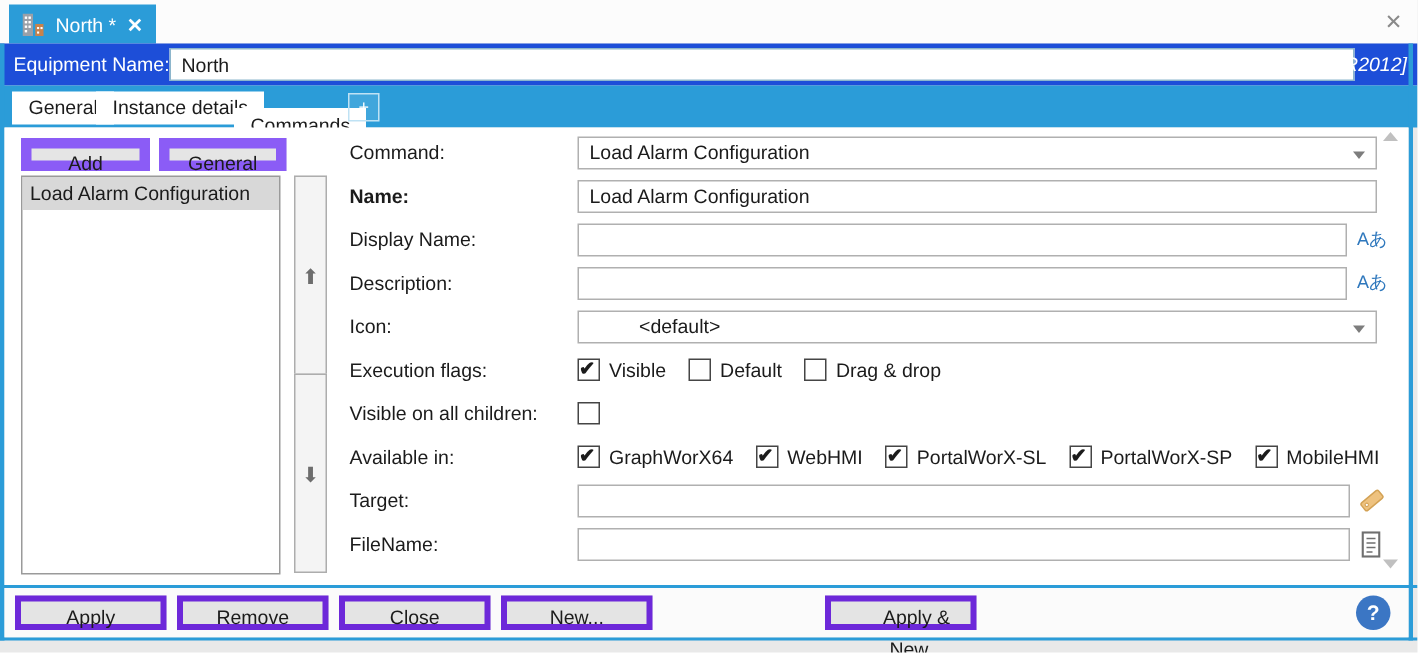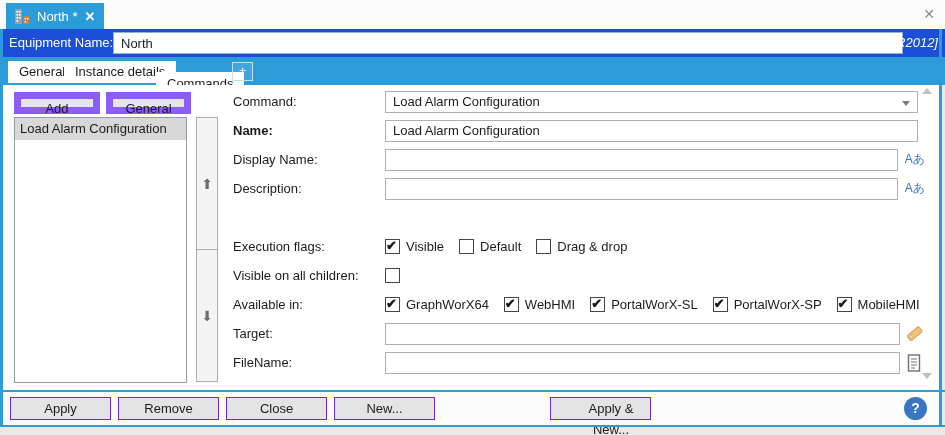--- a/index.html
+++ b/index.html
@@ -121,21 +121,21 @@
 
   
   .scroll-arrow { position: absolute; width: 0; height: 0; }
   #scroll-up { left: 919px; top: 3px; border-left: 5px solid transparent; border-right: 5px solid transparent; border-bottom: 6px solid #c0c0c0; }
   #scroll-down { left: 919px; top: 288px; border-left: 5px solid transparent; border-right: 5px solid transparent; border-top: 6px solid #c0c0c0; }
 
   
   #footer { position: absolute; left: 3px; top: 392px; width: 936px; height: 33px; background: #fbfbfb; }
   .footer-btn {
     position: absolute; top: 5px; width: 101px; height: 23px;
-    background: #e4e4e4; border: 1px solid #6d28d9; font-size: 13px;
+    background: #e4e4e4; border: 4px solid #6d28d9; font-size: 13px;
     text-align: center; line-height: 21px; font-family: "Liberation Sans", sans-serif;
   }
   #help-btn {
     position: absolute; left: 901px; top: 5px; width: 23px; height: 23px;
     border-radius: 50%; background: #3b76c4; color: #fff; font-weight: bold;
     text-align: center; line-height: 23px; font-size: 14px;
   }
 </style>
 </head>
 <body>
@@ -221,20 +221,25 @@
         <span class="loc-icon">Aあ</span>
       </div>
 
       <div class="frow">
         <span class="flabel">Description:</span>
         <input class="tbox w-short" value="" style="">
         <span class="loc-icon">Aあ</span>
       </div>
 
       <div class="frow">
+        <span class="flabel">Icon:</span>
+        <div class="combo w-full icon-indent">
+          <span>&lt;default&gt;</span>
+          <span class="combo-arrow"></span>
+        </div>
       </div>
 
       <div class="frow">
         <span class="flabel">Execution flags:</span>
         <div class="cb-group">
           <span class="cb-pair">
             <span class="cb checked">
                 <span class="check-glyph">✔</span>
               </span>
             <span>Visible</span>

